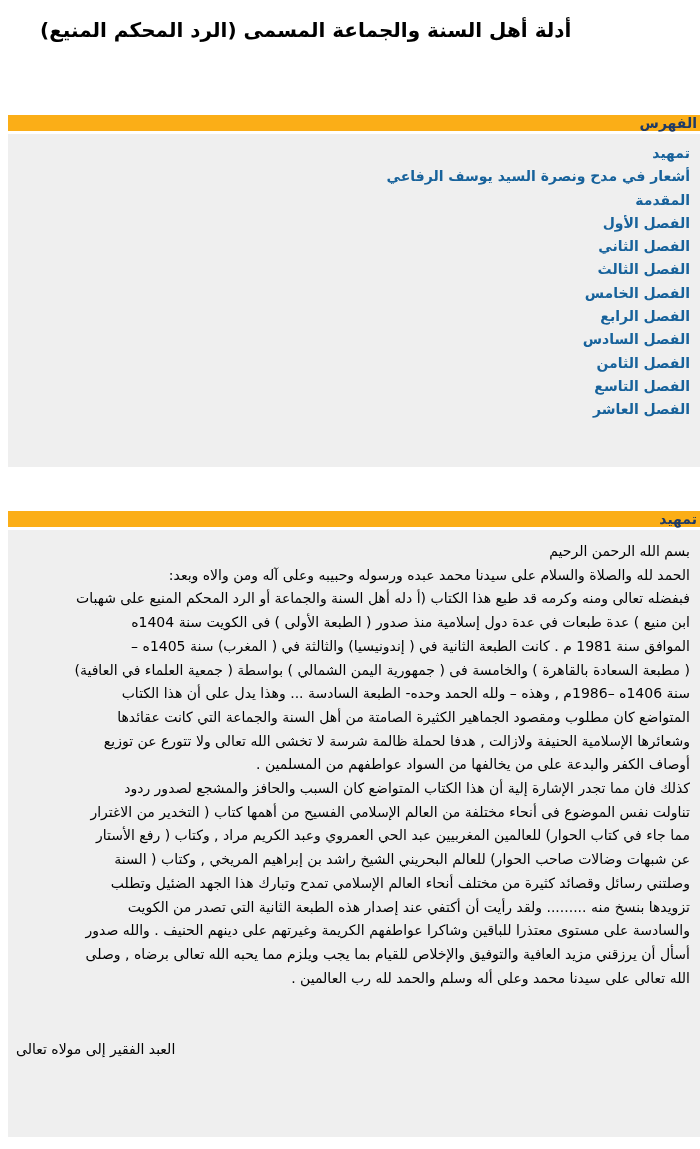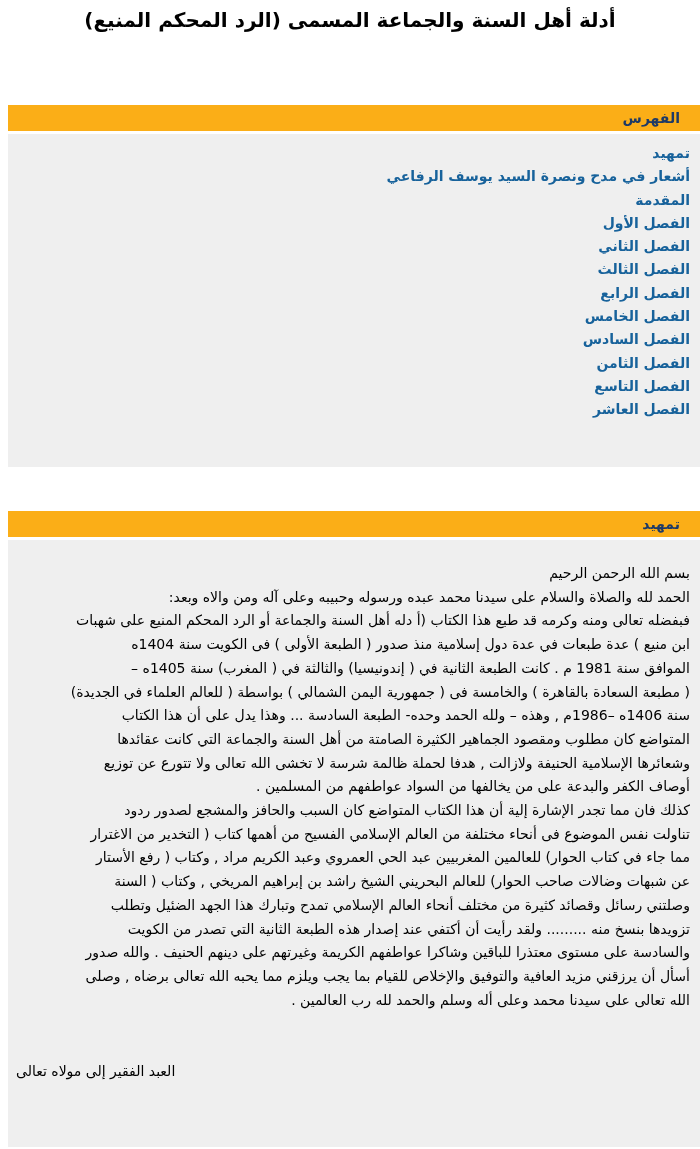--- a/index.html
+++ b/index.html
@@ -8,45 +8,45 @@
     --toc-link:#17629B;
     --section-bg:#EFEFEF;
     --body-text:#000000;
   }
   html,body{margin:0;padding:0;}
   body{
     width:700px;height:1149px;overflow:hidden;background:#ffffff;
     font-family:"DejaVu Sans", sans-serif;
   }
   .doc-title{
-    margin:0 40px;padding-top:8px;
+    margin:10px 40px;padding-top:8px;
     font-size:20px;font-weight:bold;line-height:24px;
-    text-align:center;direction:rtl;color:#000;
+    text-align:left;direction:rtl;color:#000;
   }
   .panel{margin-left:8px;}
   .panel-toc{margin-top:73px;}
   .panel-intro{margin-top:44px;}
   .bar{
-    height:26px;background:var(--bar-bg,#FBAE17);
+    height:16px;background:var(--bar-bg,#FBAE17);
     direction:rtl;display:flex;align-items:center;
-    padding-right:20px;box-sizing:border-box;
+    padding-right:3px;box-sizing:border-box;
     margin-bottom:3px;
   }
   .bar-label{
     font-size:14px;font-weight:bold;color:var(--bar-text,#1E3A66);
     white-space:nowrap;
   }
   .box{background:var(--section-bg,#EFEFEF);direction:rtl;box-sizing:border-box;}
   .toc-box{height:333px;padding:8px 10px 0 8px;}
   .toc-item{
     font-size:14px;font-weight:bold;line-height:23.3px;
     color:var(--toc-link,#17629B);text-align:right;white-space:nowrap;
     cursor:pointer;
   }
-  .intro-box{height:607px;padding:22px 10px 0 8px;overflow:hidden;}
+  .intro-box{height:607px;padding:10px 10px 0 8px;overflow:hidden;}
   .body-line{
     font-size:14px;line-height:23.7px;min-height:23.7px;
     color:var(--body-text,#000);text-align:right;white-space:nowrap;
   }
   .signature{
     font-size:14px;line-height:23.7px;margin-top:48px;
     color:var(--body-text,#000);text-align:left;white-space:nowrap;
   }
 </style>
 </head>
@@ -60,41 +60,41 @@
     <div class="bar">
       <span class="bar-label">الفهرس</span>
     </div>
     <div class="box toc-box">
         <div class="toc-item">تمهيد</div>
         <div class="toc-item">أشعار في مدح ونصرة السيد يوسف الرفاعي</div>
         <div class="toc-item">المقدمة</div>
         <div class="toc-item">الفصل الأول</div>
         <div class="toc-item">الفصل الثاني</div>
         <div class="toc-item">الفصل الثالث</div>
+        <div class="toc-item">الفصل الخامس</div>
         <div class="toc-item">الفصل الرابع</div>
-        <div class="toc-item">الفصل الخامس</div>
         <div class="toc-item">الفصل السادس</div>
         <div class="toc-item">الفصل الثامن</div>
         <div class="toc-item">الفصل التاسع</div>
         <div class="toc-item">الفصل العاشر</div>
       </div>
   </section>
 
   <section class="panel panel-intro">
     <div class="bar">
       <span class="bar-label">تمهيد</span>
     </div>
     <div class="box intro-box">
       <div>
           <div class="body-line">بسم الله الرحمن الرحيم</div>
           <div class="body-line">الحمد لله والصلاة والسلام على سيدنا محمد عبده ورسوله وحبيبه وعلى آله ومن والاه وبعد:</div>
           <div class="body-line">فبفضله تعالى ومنه وكرمه قد طبع هذا الكتاب (أ دله أهل السنة والجماعة أو الرد المحكم المنيع على شهبات</div>
           <div class="body-line">ابن منيع ) عدة طبعات في عدة دول إسلامية منذ صدور ( الطبعة الأولى ) فى الكويت سنة 1404ه</div>
           <div class="body-line">الموافق سنة 1981 م . كانت الطبعة الثانية في ( إندونيسيا) والثالثة في ( المغرب) سنة 1405ه –</div>
-          <div class="body-line">( مطبعة السعادة بالقاهرة ) والخامسة فى ( جمهورية اليمن الشمالي ) بواسطة ( للعالم العلماء في الجديدة)</div>
+          <div class="body-line">( مطبعة السعادة بالقاهرة ) والخامسة فى ( جمهورية اليمن الشمالي ) بواسطة ( جمعية العلماء في العافية)</div>
           <div class="body-line">سنة 1406ه –1986م , وهذه – ولله الحمد وحده- الطبعة السادسة ... وهذا يدل على أن هذا الكتاب</div>
           <div class="body-line">المتواضع كان مطلوب ومقصود الجماهير الكثيرة الصامتة من أهل السنة والجماعة التي كانت عقائدها</div>
           <div class="body-line">وشعائرها الإسلامية الحنيفة ولازالت , هدفا لحملة ظالمة شرسة لا تخشى الله تعالى ولا تتورع عن توزيع</div>
           <div class="body-line">أوصاف الكفر والبدعة على من يخالفها من السواد عواطفهم من المسلمين .</div>
           <div class="body-line">كذلك فان مما تجدر الإشارة إلية أن هذا الكتاب المتواضع كان السبب والحافز والمشجع لصدور ردود</div>
           <div class="body-line">تناولت نفس الموضوع فى أنحاء مختلفة من العالم الإسلامي الفسيح من أهمها كتاب ( التخدير من الاغترار</div>
           <div class="body-line">مما جاء في كتاب الحوار) للعالمين المغربيين عبد الحي العمروي وعبد الكريم مراد , وكتاب ( رفع الأستار</div>
           <div class="body-line">عن شبهات وضالات صاحب الحوار) للعالم البحريني الشيخ راشد بن إبراهيم المريخي , وكتاب ( السنة</div>
           <div class="body-line">وصلتني رسائل وقصائد كثيرة من مختلف أنحاء العالم الإسلامي تمدح وتبارك هذا الجهد الضئيل وتطلب</div>
           <div class="body-line">تزويدها بنسخ منه ......... ولقد رأيت أن أكتفي عند إصدار هذه الطبعة الثانية التي تصدر من الكويت</div>

